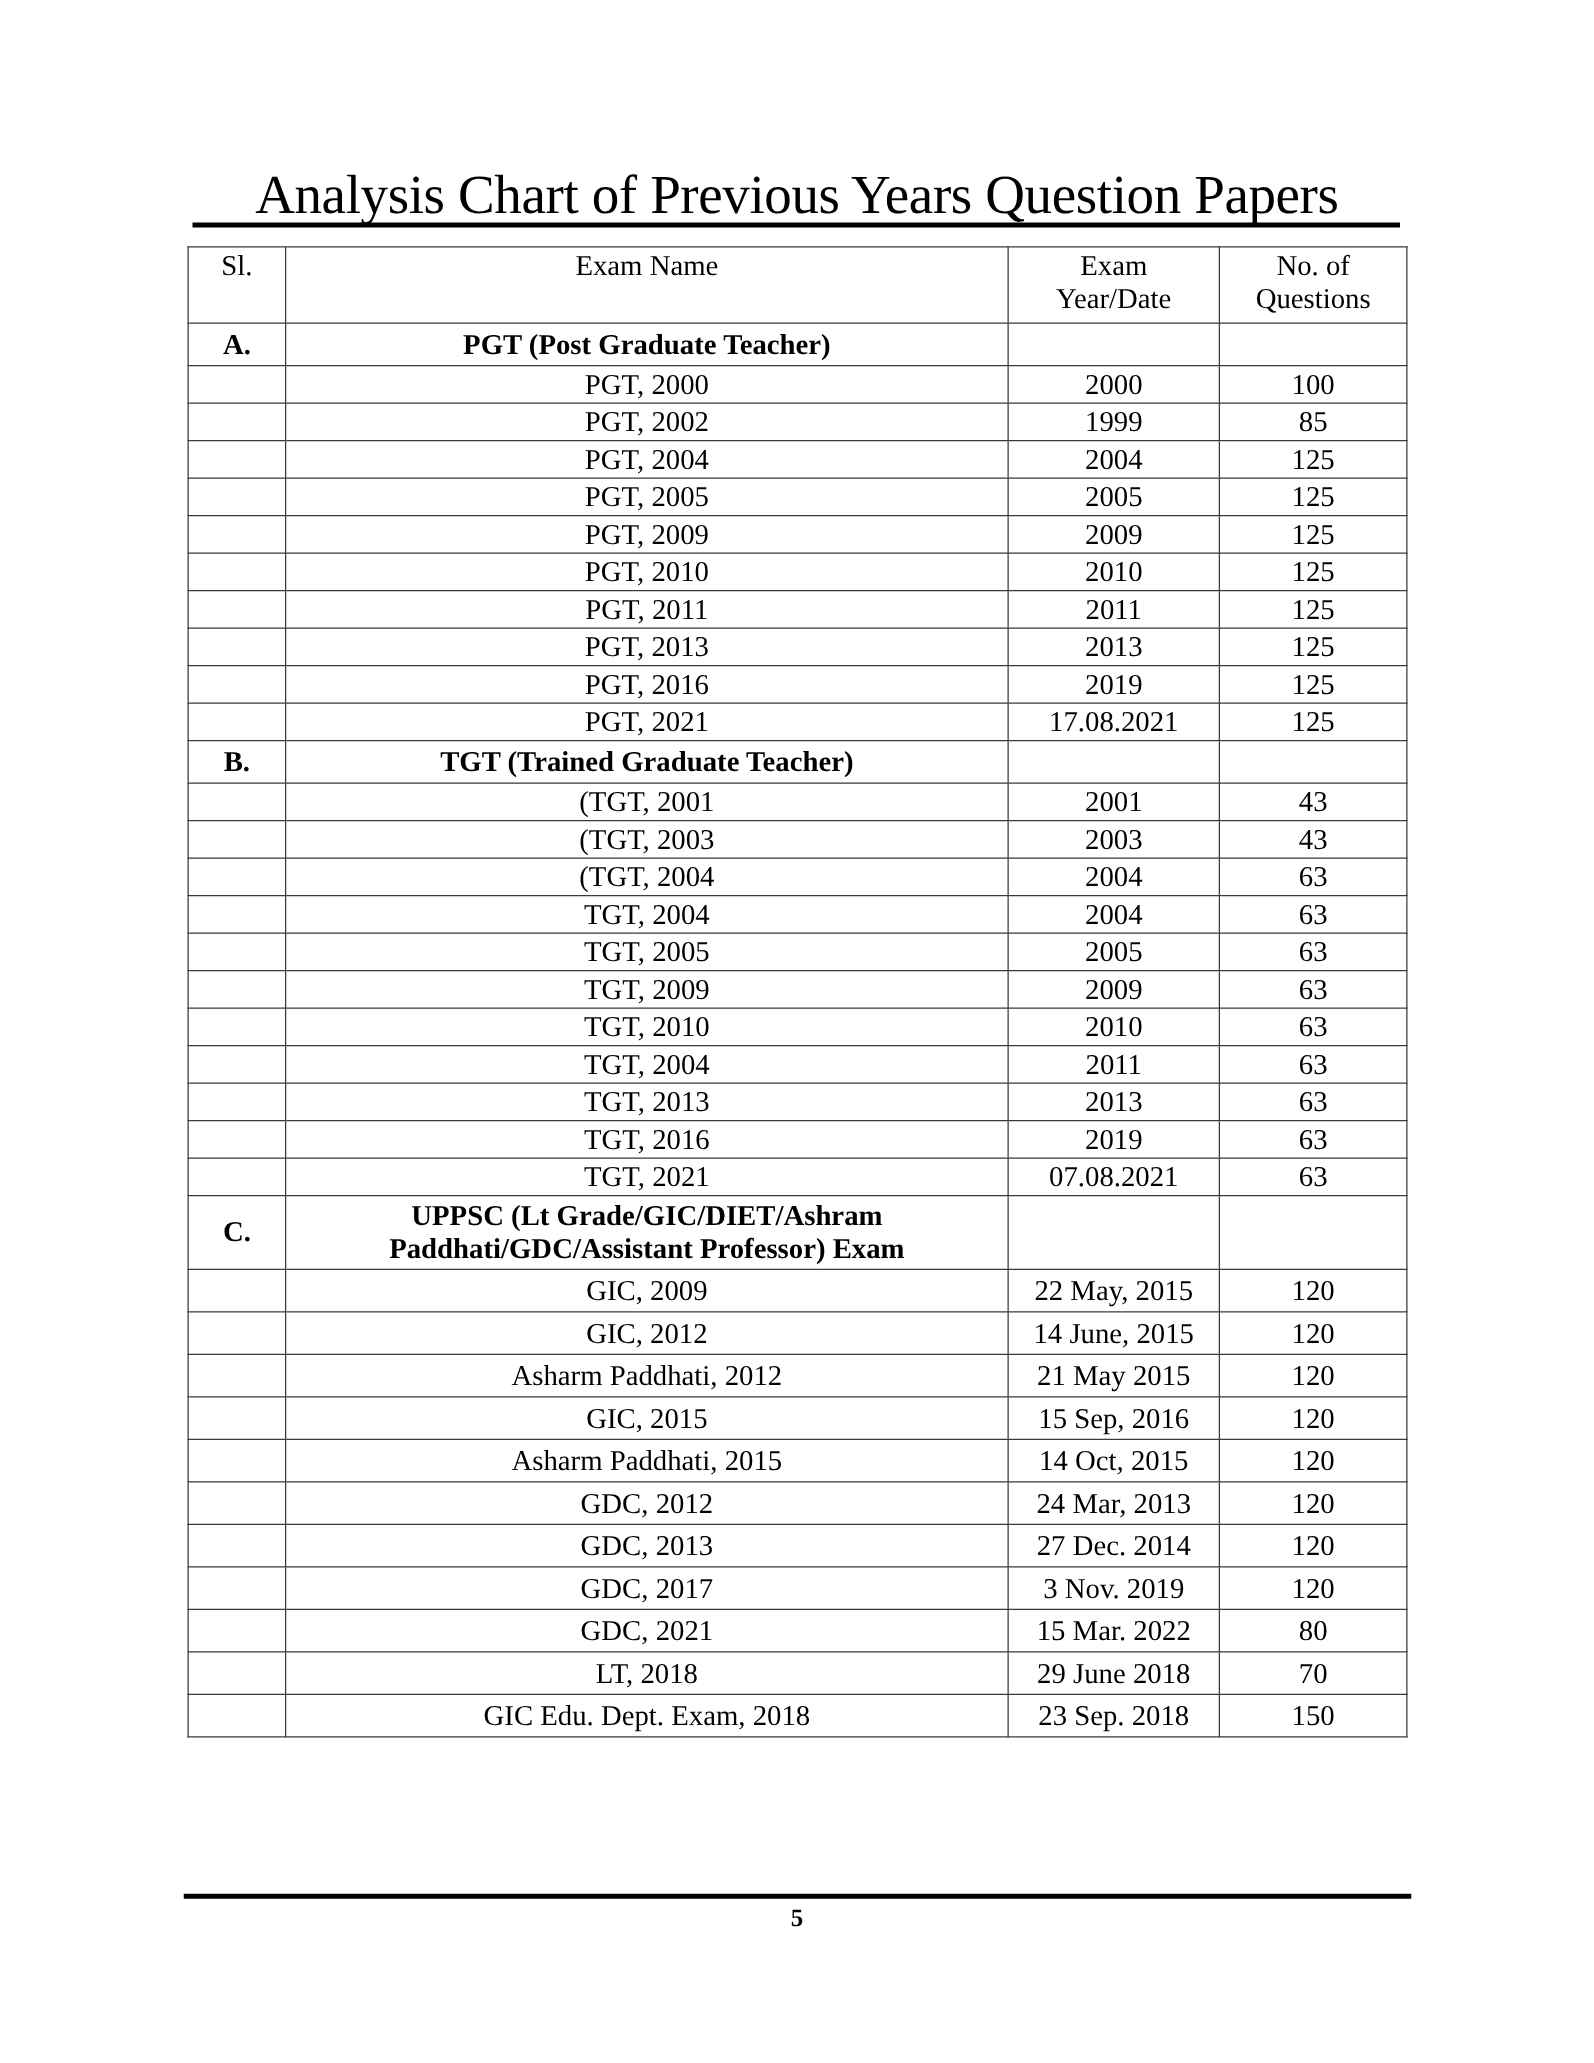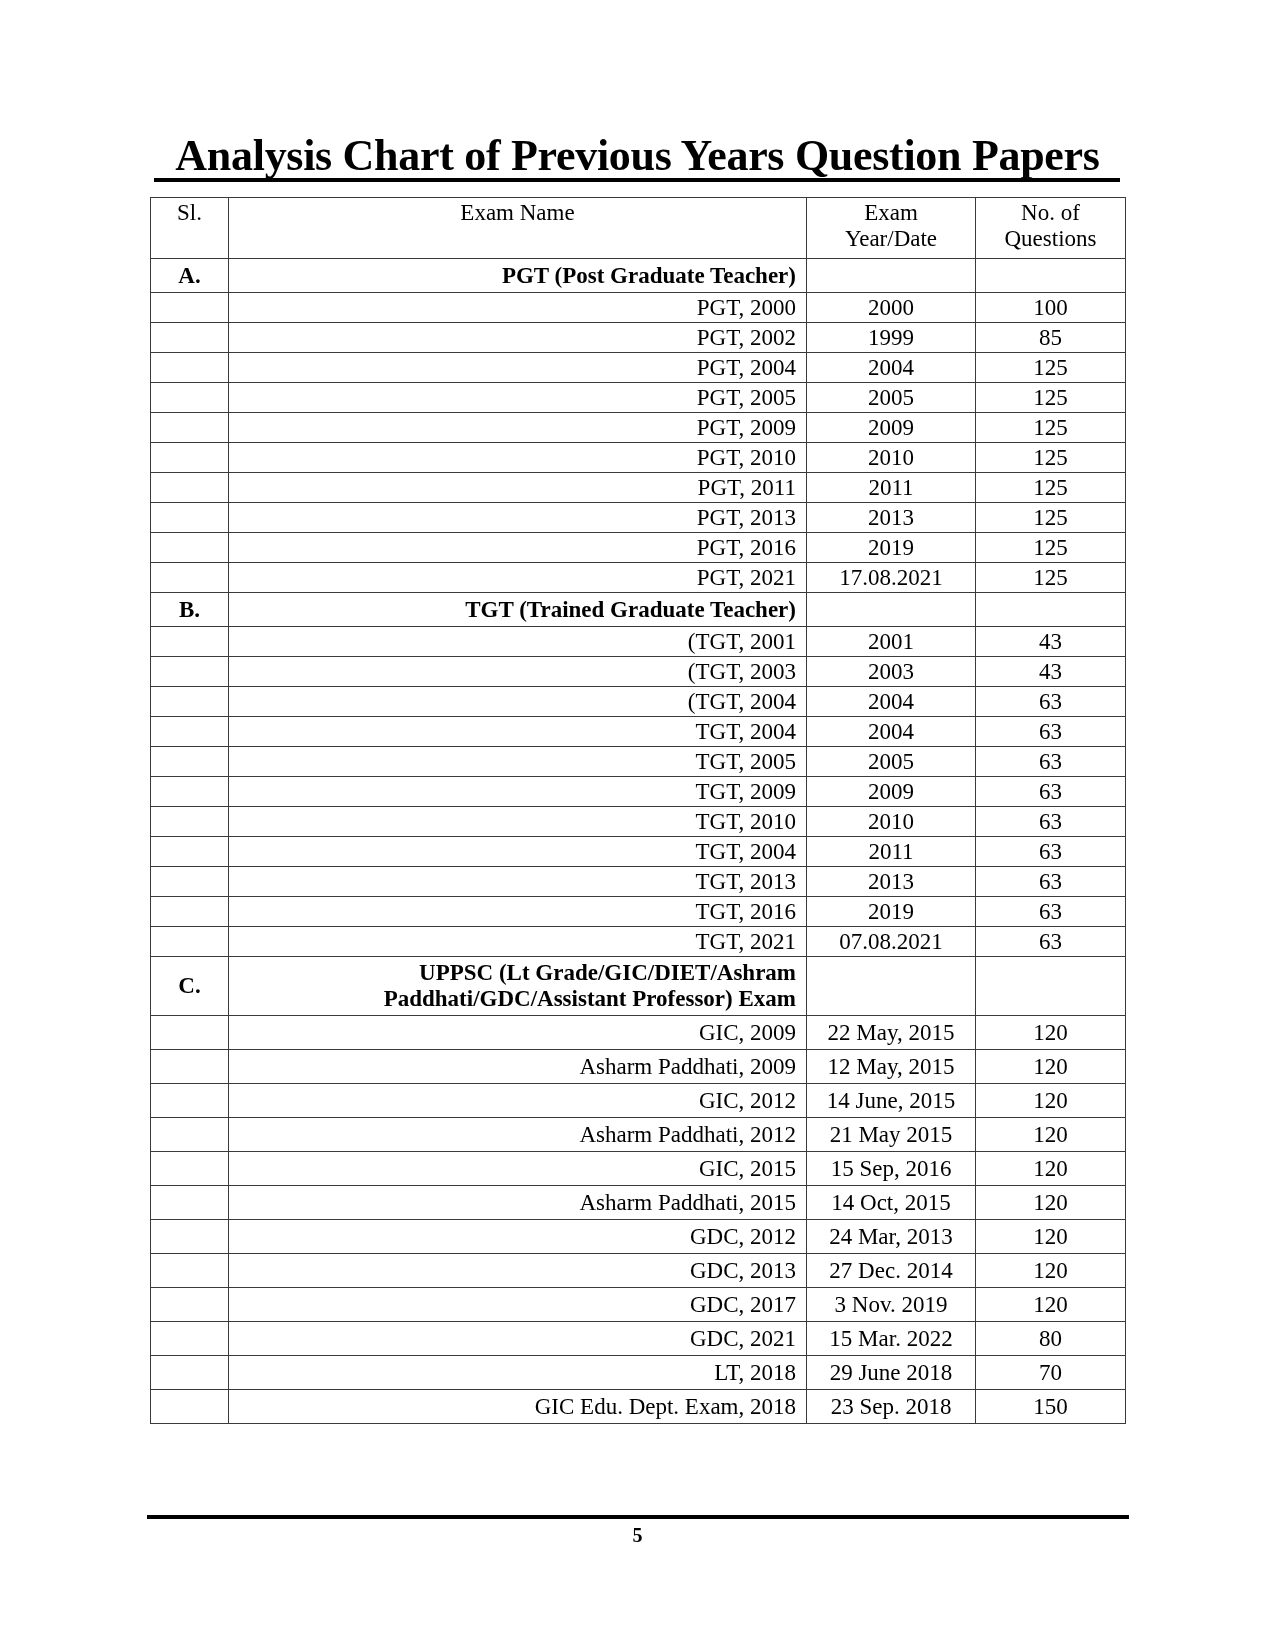--- a/index.html
+++ b/index.html
@@ -14,21 +14,21 @@
       overflow: hidden;
       font-family: "Liberation Serif", "DejaVu Serif", serif;
       color: #000;
     }
     .title {
       position: absolute;
       left: 150px;
       top: 130px;
       width: 975px;
       text-align: center;
-      font-weight: bold;
+      font-weight: normal;
       font-size: 44px;
       line-height: 52px;
       letter-spacing: -0.3px;
       margin: 0;
     }
     .title-underline {
       position: absolute;
       left: 154px;
       top: 178px;
       width: 966px;
@@ -65,21 +65,21 @@
     tr.section td {
       font-weight: bold;
     }
     tr.section td.sl {
       text-align: center;
     }
     tr.sec-a td, tr.sec-b td { height: 33px; }
     tr.sec-c td { height: 58px; }
     tr.row-pgt td, tr.row-tgt td { height: 29px; }
     tr.row-uppsc td { height: 33px; }
-    td.name { text-align: right; }
+    td.name { text-align: center; }
     td.date, td.q { text-align: center; }
     td.sl { text-align: center; }
     .footer-rule {
       position: absolute;
       left: 147px;
       top: 1515px;
       width: 982px;
       height: 4px;
       background: #000;
     }
@@ -261,26 +261,20 @@
         <td></td>
       </tr>
       <tr class="row-uppsc">
         <td class="sl"></td>
         <td class="name">GIC, 2009</td>
         <td class="date">22 May, 2015</td>
         <td class="q">120</td>
       </tr>
       <tr class="row-uppsc">
         <td class="sl"></td>
-        <td class="name">Asharm Paddhati, 2009</td>
-        <td class="date">12 May, 2015</td>
-        <td class="q">120</td>
-      </tr>
-      <tr class="row-uppsc">
-        <td class="sl"></td>
         <td class="name">GIC, 2012</td>
         <td class="date">14 June, 2015</td>
         <td class="q">120</td>
       </tr>
       <tr class="row-uppsc">
         <td class="sl"></td>
         <td class="name">Asharm Paddhati, 2012</td>
         <td class="date">21 May 2015</td>
         <td class="q">120</td>
       </tr>

